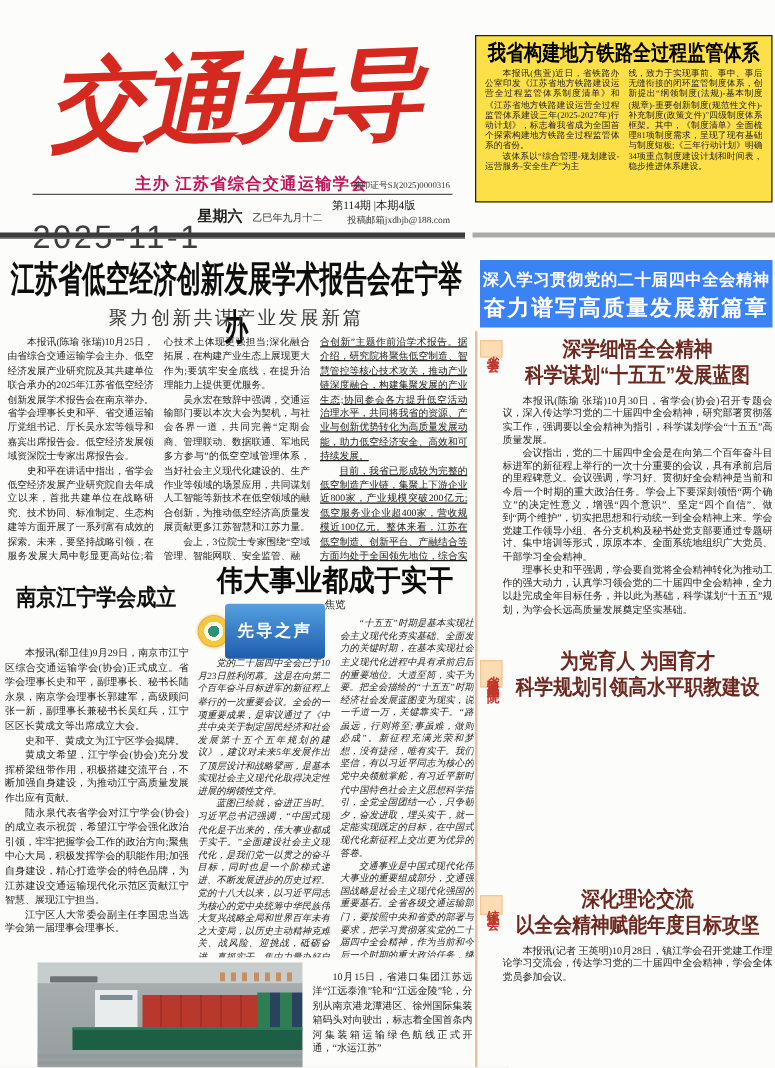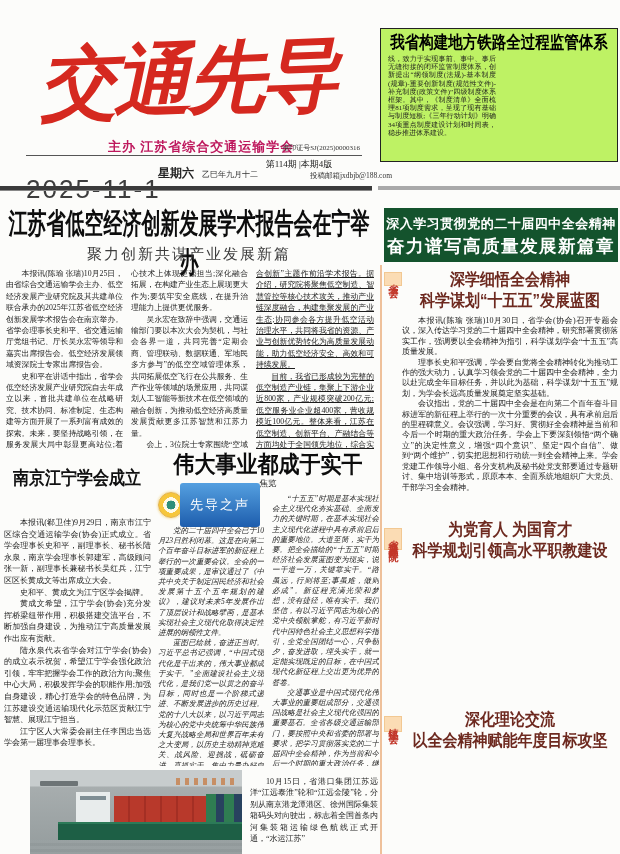--- a/index.html
+++ b/index.html
@@ -12,25 +12,25 @@
       font-weight:bold;font-style:italic;color:#d5281f;transform:rotate(-2deg);
       letter-spacing:-4px;font-family:"Liberation Serif",serif;text-align:center;}
   .organizer{left:108px;top:138px;font-size:13px;font-weight:bold;letter-spacing:1px;color:#be185d;}
   .license{left:238px;top:143px;width:122px;font-size:7px;color:#333;text-align:right;}
   .rule-thin{left:26px;top:155px;width:336px;height:1px;background:#555;}
   .big-date{left:26px;top:174px;font-size:26px;color:#3d3d3d;letter-spacing:2px;
       font-family:"Liberation Sans",sans-serif;}
   .weekday{left:158px;top:165px;font-size:12px;font-weight:bold;color:#222;}
   .lunar{left:202px;top:169px;font-size:8px;color:#333;}
   .issue-no{left:238px;top:158px;width:122px;font-size:9px;text-align:center;color:#222;}
-  .email{left:238px;top:171px;width:122px;font-size:7.5px;text-align:right;color:#333;margin-left:32px;}
+  .email{left:238px;top:171px;width:122px;font-size:7.5px;text-align:right;color:#333;}
   .bar-dark{left:0;top:186px;width:372px;height:4px;background:#3b3b3b;border-bottom:1px solid #888;}
   .bar-grey{left:378px;top:186px;width:242px;height:4px;background:#a9a9a9;}
   
-  .rail-box{left:380px;top:28px;width:236px;height:132px;border:1.5px solid #222;background:#bef264;}
+  .rail-box{left:380px;top:28px;width:236px;height:132px;border:1.5px solid #222;background:#fde047;}
   .rail-box h2{margin:4px 0 3px 0;text-align:center;font-size:14.5px;letter-spacing:0;
       transform:scaleY(1.2);font-family:"Liberation Sans",sans-serif;color:#000;}
   .boxcols{display:flex;gap:7px;padding:0 7px;height:100px;overflow:hidden;}
   .boxcol{width:108px;font-size:7px;line-height:8.2px;text-align:justify;overflow:hidden;}
   .boxcol p{margin:0;text-indent:2em;}
   .boxcol p.cont{text-indent:0;}
   
   .lead-head{left:0;top:204px;width:378px;text-align:center;font-size:19px;font-weight:bold;
       transform:scaleY(1.5);transform-origin:center top;font-family:"Liberation Sans",sans-serif;color:#0d0d0d;}
   .lead-sub{left:0;top:245px;width:378px;text-align:center;font-size:15px;letter-spacing:2px;color:#3c3c3c;}
@@ -46,21 +46,21 @@
   .jn-body p{margin:0;text-indent:2em;}
   
   .op-title{left:156px;top:450px;width:224px;text-align:center;font-size:21px;font-weight:bold;
       font-family:"Liberation Sans",sans-serif;color:#0c0c0c;transform:scaleY(1.1);}
   .op-author{left:156px;top:478px;width:224px;text-align:center;font-size:8.5px;color:#222;}
   .op-logo{left:158px;top:492px;width:110px;height:26px;display:flex;align-items:center;}
   .sun-icon{width:24px;height:24px;border-radius:50%;
       background:radial-gradient(circle at 50% 50%, #2e8f7a 0 26%, #fffbe8 27% 45%, #f6c63c 46% 72%, #fdf6e0 73%);
       border:1px solid #e4b24a;box-shadow:0 0 3px #f0cf6e;flex:0 0 auto;}
   .op-logo-box{margin-left:-4px;height:20px;line-height:20px;padding:12px 10px;border-radius:3px;
-      background:linear-gradient(#55a0e0,#1d5dad);color:#fff;font-weight:normal;font-size:13px;
+      background:linear-gradient(#55a0e0,#1d5dad);color:#fff;font-weight:bold;font-size:13px;
       font-family:"Liberation Sans",sans-serif;letter-spacing:2px;}
   .opcol{font-size:7.5px;line-height:10.2px;font-style:italic;text-align:justify;overflow:hidden;}
   .opcol p{margin:0;text-indent:2em;}
   .oc1{left:158px;top:526px;width:106px;height:240px;}
   .oc2{left:272px;top:494px;width:107px;height:272px;}
   
   .photo{left:30px;top:770px;width:212px;height:84px;overflow:hidden;
       background:linear-gradient(#c7cccd 0 16px,#a7adae 17px,#949c9d 100%);}
   .ph-crane{position:absolute;top:8px;right:6px;width:60px;height:7px;
       background:repeating-linear-gradient(90deg,#c77f4a 0 4px,transparent 4px 9px);opacity:.8;}
@@ -74,21 +74,21 @@
       background:repeating-linear-gradient(90deg,#b8392b 0 14px,#a42f24 14px 16px);}
   .ph-green{position:absolute;top:24px;left:176px;width:36px;height:28px;
       background:repeating-linear-gradient(90deg,#2f7d52 0 10px,#28425f 10px 18px);}
   .ph-water-streak{position:absolute;top:70px;left:0;width:212px;height:14px;
       background:repeating-linear-gradient(180deg,#9aa2a3 0 3px,#8f9798 3px 6px);opacity:.6;}
   .caption{left:250px;top:776px;width:128px;height:78px;font-size:8px;line-height:11.4px;
       text-align:justify;overflow:hidden;}
   .caption p{margin:0;text-indent:2em;}
   
   .rail-line{left:380px;top:265px;width:2px;height:589px;background:#eec09a;}
-  .banner{left:384px;top:208px;width:234px;height:54px;background:#14532d;color:#fff;text-align:center;
+  .banner{left:384px;top:208px;width:234px;height:54px;background:#3b82f6;color:#fff;text-align:center;
       font-family:"Liberation Sans",sans-serif;font-weight:bold;padding-top:6px;box-sizing:border-box;}
   .banner .b1{font-size:13px;letter-spacing:.5px;line-height:20px;}
   .banner .b2{font-size:17.5px;letter-spacing:1.5px;line-height:24px;}
   .tag{background:#fbdcb4;color:#c2372a;font-weight:bold;font-size:10px;letter-spacing:2px;
       writing-mode:vertical-rl;text-orientation:upright;text-align:center;
       font-family:"Liberation Sans",sans-serif;padding:3px 1px;border:1px solid #f2c892;}
   .tag1{left:384px;top:272px;}
   .tag2{left:384px;top:528px;}
   .tag3{left:384px;top:716px;}
   .rtitle{left:402px;width:216px;text-align:center;font-size:15px;font-weight:bold;color:#6d291f;
@@ -110,34 +110,38 @@
   <div class="abs lunar">乙巳年九月十二</div>
   <div class="abs issue-no">第114期 |本期4版</div>
   <div class="abs email">投稿邮箱jxdbjb@188.com</div>
   <div class="abs bar-dark"></div>
   <div class="abs bar-grey"></div>
 
   <div class="abs rail-box">
     <h2>我省构建地方铁路全过程监管体系</h2>
     <div class="boxcols">
       <div class="boxcol">
+        <p>本报讯(焦萱)近日，省铁路办公室印发《江苏省地方铁路建设运营全过程监管体系制度清单》和《江苏省地方铁路建设运营全过程监管体系建设三年(2025-2027年)行动计划》，标志着我省成为全国首个探索构建地方铁路全过程监管体系的省份。</p>
+        <p>该体系以“综合管理-规划建设-运营服务-安全生产”为主</p>
+      </div>
+      <div class="boxcol">
         <p class="cont">线，致力于实现事前、事中、事后无缝衔接的闭环监管制度体系，创新提出“纲领制度(法规)-基本制度(规章)-重要创新制度(规范性文件)-补充制度(政策文件)”四级制度体系框架。其中，《制度清单》全面梳理81项制度需求，呈现了现有基础与制度短板;《三年行动计划》明确34项重点制度建设计划和时间表，稳步推进体系建设。</p>
       </div>
     </div>
   </div>
 
   <div class="abs lead-head">江苏省低空经济创新发展学术报告会在宁举办</div>
   <div class="abs lead-sub">聚力创新共谋产业发展新篇</div>
   <div class="abs newscol lc1">
     <p>本报讯(陈瑜 张瑞)10月25日，由省综合交通运输学会主办、低空经济发展产业研究院及其共建单位联合承办的2025年江苏省低空经济创新发展学术报告会在南京举办。省学会理事长史和平、省交通运输厅党组书记、厅长吴永宏等领导和嘉宾出席报告会。低空经济发展领域资深院士专家出席报告会。</p>
     <p>史和平在讲话中指出，省学会低空经济发展产业研究院自去年成立以来，首批共建单位在战略研究、技术协同、标准制定、生态构建等方面开展了一系列富有成效的探索。未来，要坚持战略引领，在服务发展大局中彰显更高站位;着力创新突破，在攻克核</p>
   </div>
   <div class="abs newscol lc2">
     <p class="cont">心技术上体现更强担当;深化融合拓展，在构建产业生态上展现更大作为;要筑牢安全底线，在提升治理能力上提供更优服务。</p>
-    <p>吴永宏在致辞中强调，交通运输部门要以本次大会为契机，与社会各界一道，共同完善“定期会商、管理联动、数据联通、军地民多方参与”的低空空域管理体系，共同拓展低空飞行在公共服务、生产作业等领域的场景应用，共同谋划人工智能等新技术在低空领域的融合创新，为推动低空经济高质量发展贡献更多江苏智慧和江苏力量。</p>
+    <p>吴永宏在致辞中强调，交通运输部门要以本次大会为契机，与社会各界一道，共同完善“定期会商、管理联动、数据联通、军地民多方参与”的低空空域管理体系，当好社会主义现代化建设的、生产作业等领域的场景应用，共同谋划人工智能等新技术在低空领域的融合创新，为推动低空经济高质量发展贡献更多江苏智慧和江苏力量。</p>
     <p>会上，3位院士专家围绕“空域管理、智能网联、安全监管、融</p>
   </div>
   <div class="abs newscol lc3">
     <p class="cont">合创新”主题作前沿学术报告。据介绍，研究院将聚焦低空制造、智慧管控等核心技术攻关，推动产业链深度融合，构建集聚发展的产业生态;协同参会各方提升低空活动治理水平，共同将我省的资源、产业与创新优势转化为高质量发展动能，助力低空经济安全、高效和可持续发展。</p>
     <p>目前，我省已形成较为完整的低空制造产业链，集聚上下游企业近800家，产业规模突破200亿元;低空服务业企业超400家，营收规模近100亿元。整体来看，江苏在低空制造、创新平台、产融结合等方面均处于全国领先地位，综合实力位居前列。</p>
   </div>
 
   <div class="abs jn-title">南京江宁学会成立</div>
   <div class="abs jn-body">
     <p>本报讯(郗卫佳)9月29日，南京市江宁区综合交通运输学会(协会)正式成立。省学会理事长史和平，副理事长、秘书长陆永泉，南京学会理事长郭建军，高级顾问张一新，副理事长兼秘书长吴红兵，江宁区区长黄成文等出席成立大会。</p>
@@ -180,29 +184,30 @@
   <div class="abs banner">
     <div class="b1">深入学习贯彻党的二十届四中全会精神</div>
     <div class="b2">奋力谱写高质量发展新篇章</div>
   </div>
 
   <div class="abs tag tag1">省学会</div>
   <div class="abs rtitle" style="top:270px;">深学细悟全会精神</div>
   <div class="abs rtitle" style="top:291px;">科学谋划“十五五”发展蓝图</div>
   <div class="abs rbody" style="top:316px;height:196px;">
     <p>本报讯(陈瑜 张瑞)10月30日，省学会(协会)召开专题会议，深入传达学习党的二十届四中全会精神，研究部署贯彻落实工作，强调要以全会精神为指引，科学谋划学会“十五五”高质量发展。</p>
+    <p>会议指出，党的二十届四中全会是在向第二个百年奋斗目标进军的新征程上举行的一次十分重要的会议，具有承前启后的里程碑意义。会议强调，学习好、贯彻好全会精神是当前和今后一个时期的重大政治任务。学会上下要深刻领悟“两个确立”的决定性意义，增强“四个意识”、坚定“四个自信”、做到“两个维护”，切实把思想和行动统一到全会精神上来。学会党建工作领导小组、各分支机构及秘书处党支部要通过专题研讨、集中培训等形式，原原本本、全面系统地组织广大党员、干部学习全会精神。</p>
     <p>理事长史和平强调，学会要自觉将全会精神转化为推动工作的强大动力，认真学习领会党的二十届四中全会精神，全力以赴完成全年目标任务，并以此为基础，科学谋划“十五五”规划，为学会长远高质量发展奠定坚实基础。</p>
-    <p>会议指出，党的二十届四中全会是在向第二个百年奋斗目标进军的新征程上举行的一次十分重要的会议，具有承前启后的里程碑意义。会议强调，学习好、贯彻好全会精神是当前和今后一个时期的重大政治任务。学会上下要深刻领悟“两个确立”的决定性意义，增强“四个意识”、坚定“四个自信”、做到“两个维护”，切实把思想和行动统一到全会精神上来。学会党建工作领导小组、各分支机构及秘书处党支部要通过专题研讨、集中培训等形式，原原本本、全面系统地组织广大党员、干部学习全会精神。</p>
   </div>
 
   <div class="abs tag tag2">省交通技师学院</div>
   <div class="abs rtitle" style="top:520px;">为党育人 为国育才</div>
   <div class="abs rtitle" style="top:541px;">科学规划引领高水平职教建设</div>
   <div class="abs rbody" style="top:566px;height:138px;">
   </div>
 
   <div class="abs tag tag3">镇江学会</div>
   <div class="abs rtitle" style="top:710px;">深化理论交流</div>
   <div class="abs rtitle" style="top:731px;">以全会精神赋能年度目标攻坚</div>
   <div class="abs rbody" style="top:756px;height:98px;">
+    <p>本报讯(记者 王英明)10月28日，镇江学会召开党建工作理论学习交流会，传达学习党的二十届四中全会精神，学会全体党员参加会议。</p>
   </div>
 
 </div>
 
 </body></html>

